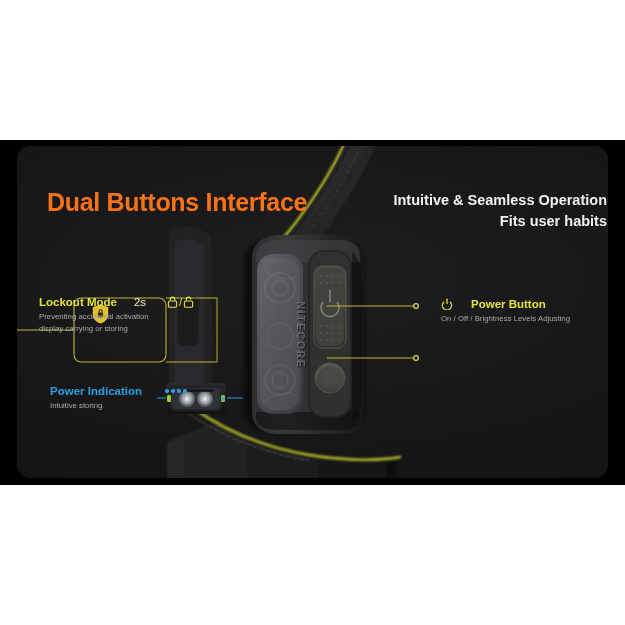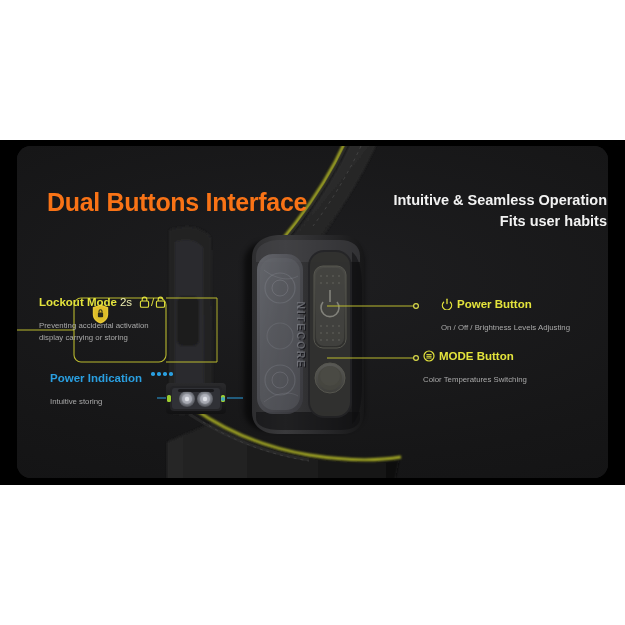--- a/index.html
+++ b/index.html
@@ -34,22 +34,22 @@
     font-size:25px;font-weight:bold;letter-spacing:-0.3px;white-space:nowrap;
   }
   .subhead{
     position:absolute;left:340px;top:44px;width:250px;text-align:right;
     color:#f2f2f2;font-size:14.5px;font-weight:bold;line-height:1.45;
   }
   .subhead div{white-space:nowrap;}
 
   
   .callout{position:absolute;}
-  .co-title{font-size:11.5px;font-weight:bold;white-space:nowrap;display:flex;align-items:flex-start;gap:3px;}
-  .co-sub{font-size:7.8px;color:#a9a9a9;line-height:1.5;margin-top:12px;white-space:nowrap;}
+  .co-title{font-size:11.5px;font-weight:bold;white-space:nowrap;display:flex;align-items:center;gap:17px;}
+  .co-sub{font-size:7.8px;color:#a9a9a9;line-height:1.5;margin-top:3px;white-space:nowrap;}
   .yellow{color:#e3e33c;}
   .blue{color:#2a9fe0;}
 
   .lock-group{display:inline-flex;align-items:center;gap:1px;margin-left:4px;}
   .sec{font-weight:normal;color:#efefb0;}
 
   
   .dots{display:inline-flex;gap:2.5px;margin-left:6px;align-items:center;}
   .dots i{width:3.5px;height:3.5px;background:#2a9fe0;border-radius:50%;display:block;}
 
@@ -303,21 +303,21 @@
             <path d="M3.2 5 L3.2 3.4 A 2.3 2.3 0 0 1 7.8 3.4" fill="none" stroke="#e3e33c" stroke-width="1.1"></path>
           </svg>
         </span>
       </div>
       <div class="co-sub">
         <div>Preventing accidental activation</div>
         <div>display carrying or storing</div>
       </div>
     </div>
 
-    <div class="callout" style="left:33px;top:226px;">
+    <div class="callout" style="left:33px;top:239px;">
       <div class="co-title blue">
         <span>Power Indication</span>
         <span class="dots">
           <i></i>
             <i></i>
             <i></i>
             <i></i>
         </span>
       </div>
       <div class="co-sub">
@@ -331,31 +331,17 @@
           <path d="M2.6 4.2 A 4.6 4.6 0 1 0 9.4 4.2" fill="none" stroke="#e3e33c" stroke-width="1.3" stroke-linecap="round"></path>
           <line x1="6" y1="1.2" x2="6" y2="5.6" stroke="#e3e33c" stroke-width="1.3" stroke-linecap="round"></line>
         </svg>
         <span>Power Button</span>
       </div>
       <div class="co-sub">
         <div>On / Off / Brightness Levels Adjusting</div>
       </div>
     </div>
 
-    <div class="callout" style="left:406px;top:204px;">
-      <div class="co-title yellow">
-        <svg width="12" height="12" viewBox="0 0 12 12" style="margin-right:1px;">
-          <circle cx="6" cy="6" r="5" fill="none" stroke="#e3e33c" stroke-width="1.2"></circle>
-          <line x1="3.4" y1="4.6" x2="8.6" y2="4.6" stroke="#e3e33c" stroke-width="1"></line>
-          <line x1="3.4" y1="6.3" x2="8.6" y2="6.3" stroke="#e3e33c" stroke-width="1"></line>
-          <line x1="3.4" y1="8" x2="8.6" y2="8" stroke="#e3e33c" stroke-width="1"></line>
-        </svg>
-        <span>MODE Button</span>
-      </div>
-      <div class="co-sub">
-        <div>Color Temperatures Switching</div>
-      </div>
-    </div>
 
   </div>
 
   <div class="white-bot"></div>
 </div>
 
 </body></html>

